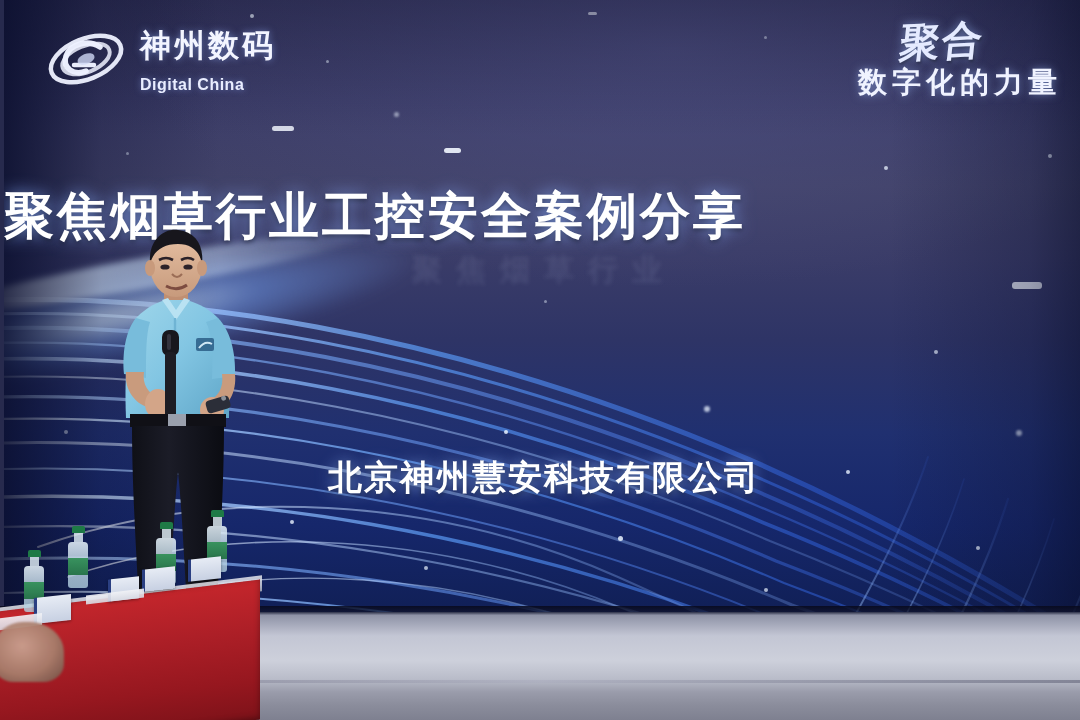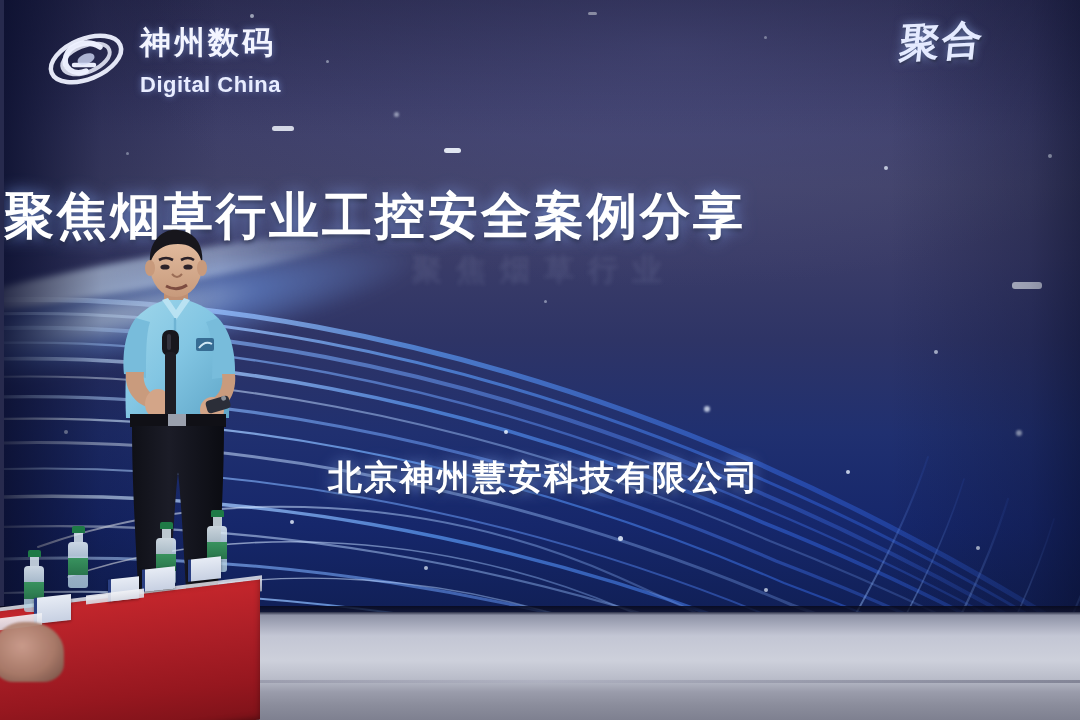--- a/index.html
+++ b/index.html
@@ -64,21 +64,21 @@
     position:absolute;left:40px;top:18px;width:270px;height:82px;
     display:flex;align-items:center;gap:12px;
   }
   #brand-mark{width:84px;height:70px;flex:0 0 auto;}
   #brand-text{display:flex;flex-direction:column;line-height:1;padding-top:4px;}
   #brand-cn{
     font-size:31px;letter-spacing:3px;color:#f3f5ff;font-weight:700;
     text-shadow:0 0 7px rgba(150,180,255,.55);
   }
   #brand-en{
-    font-size:22px;color:#e9edff;font-weight:700;letter-spacing:.5px;margin-top:16px;
+    font-size:16px;color:#e9edff;font-weight:700;letter-spacing:.5px;margin-top:16px;
     text-shadow:0 0 6px rgba(150,180,255,.5);
   }
 
   
   #slogan{
     position:absolute;right:22px;top:14px;width:262px;height:104px;text-align:right;
   }
   #slogan-calli{
     font-family:"DejaVu Serif",serif;
     font-size:40px;font-weight:700;color:#e4eaff;
@@ -286,20 +286,21 @@
         <ellipse cx="42" cy="35" rx="9" ry="5" transform="rotate(-22 42 35)" fill="#cfd8f5" opacity=".8"></ellipse>
       </svg>
       <div id="brand-text">
         <div id="brand-cn">神州数码</div>
         <div id="brand-en">Digital China</div>
       </div>
     </div>
 
     <div id="slogan">
       <div id="slogan-calli">聚合</div>
+      <div id="slogan-sub">数字化的力量</div>
     </div>
 
     <div id="title-ghost">聚焦烟草行业</div>
     <div id="slide-title">聚焦烟草行业工控安全案例分享</div>
     <div id="slide-company">北京神州慧安科技有限公司</div>
   </div>
 
   <div id="bezel"></div>
 
   <div id="floor"></div>

